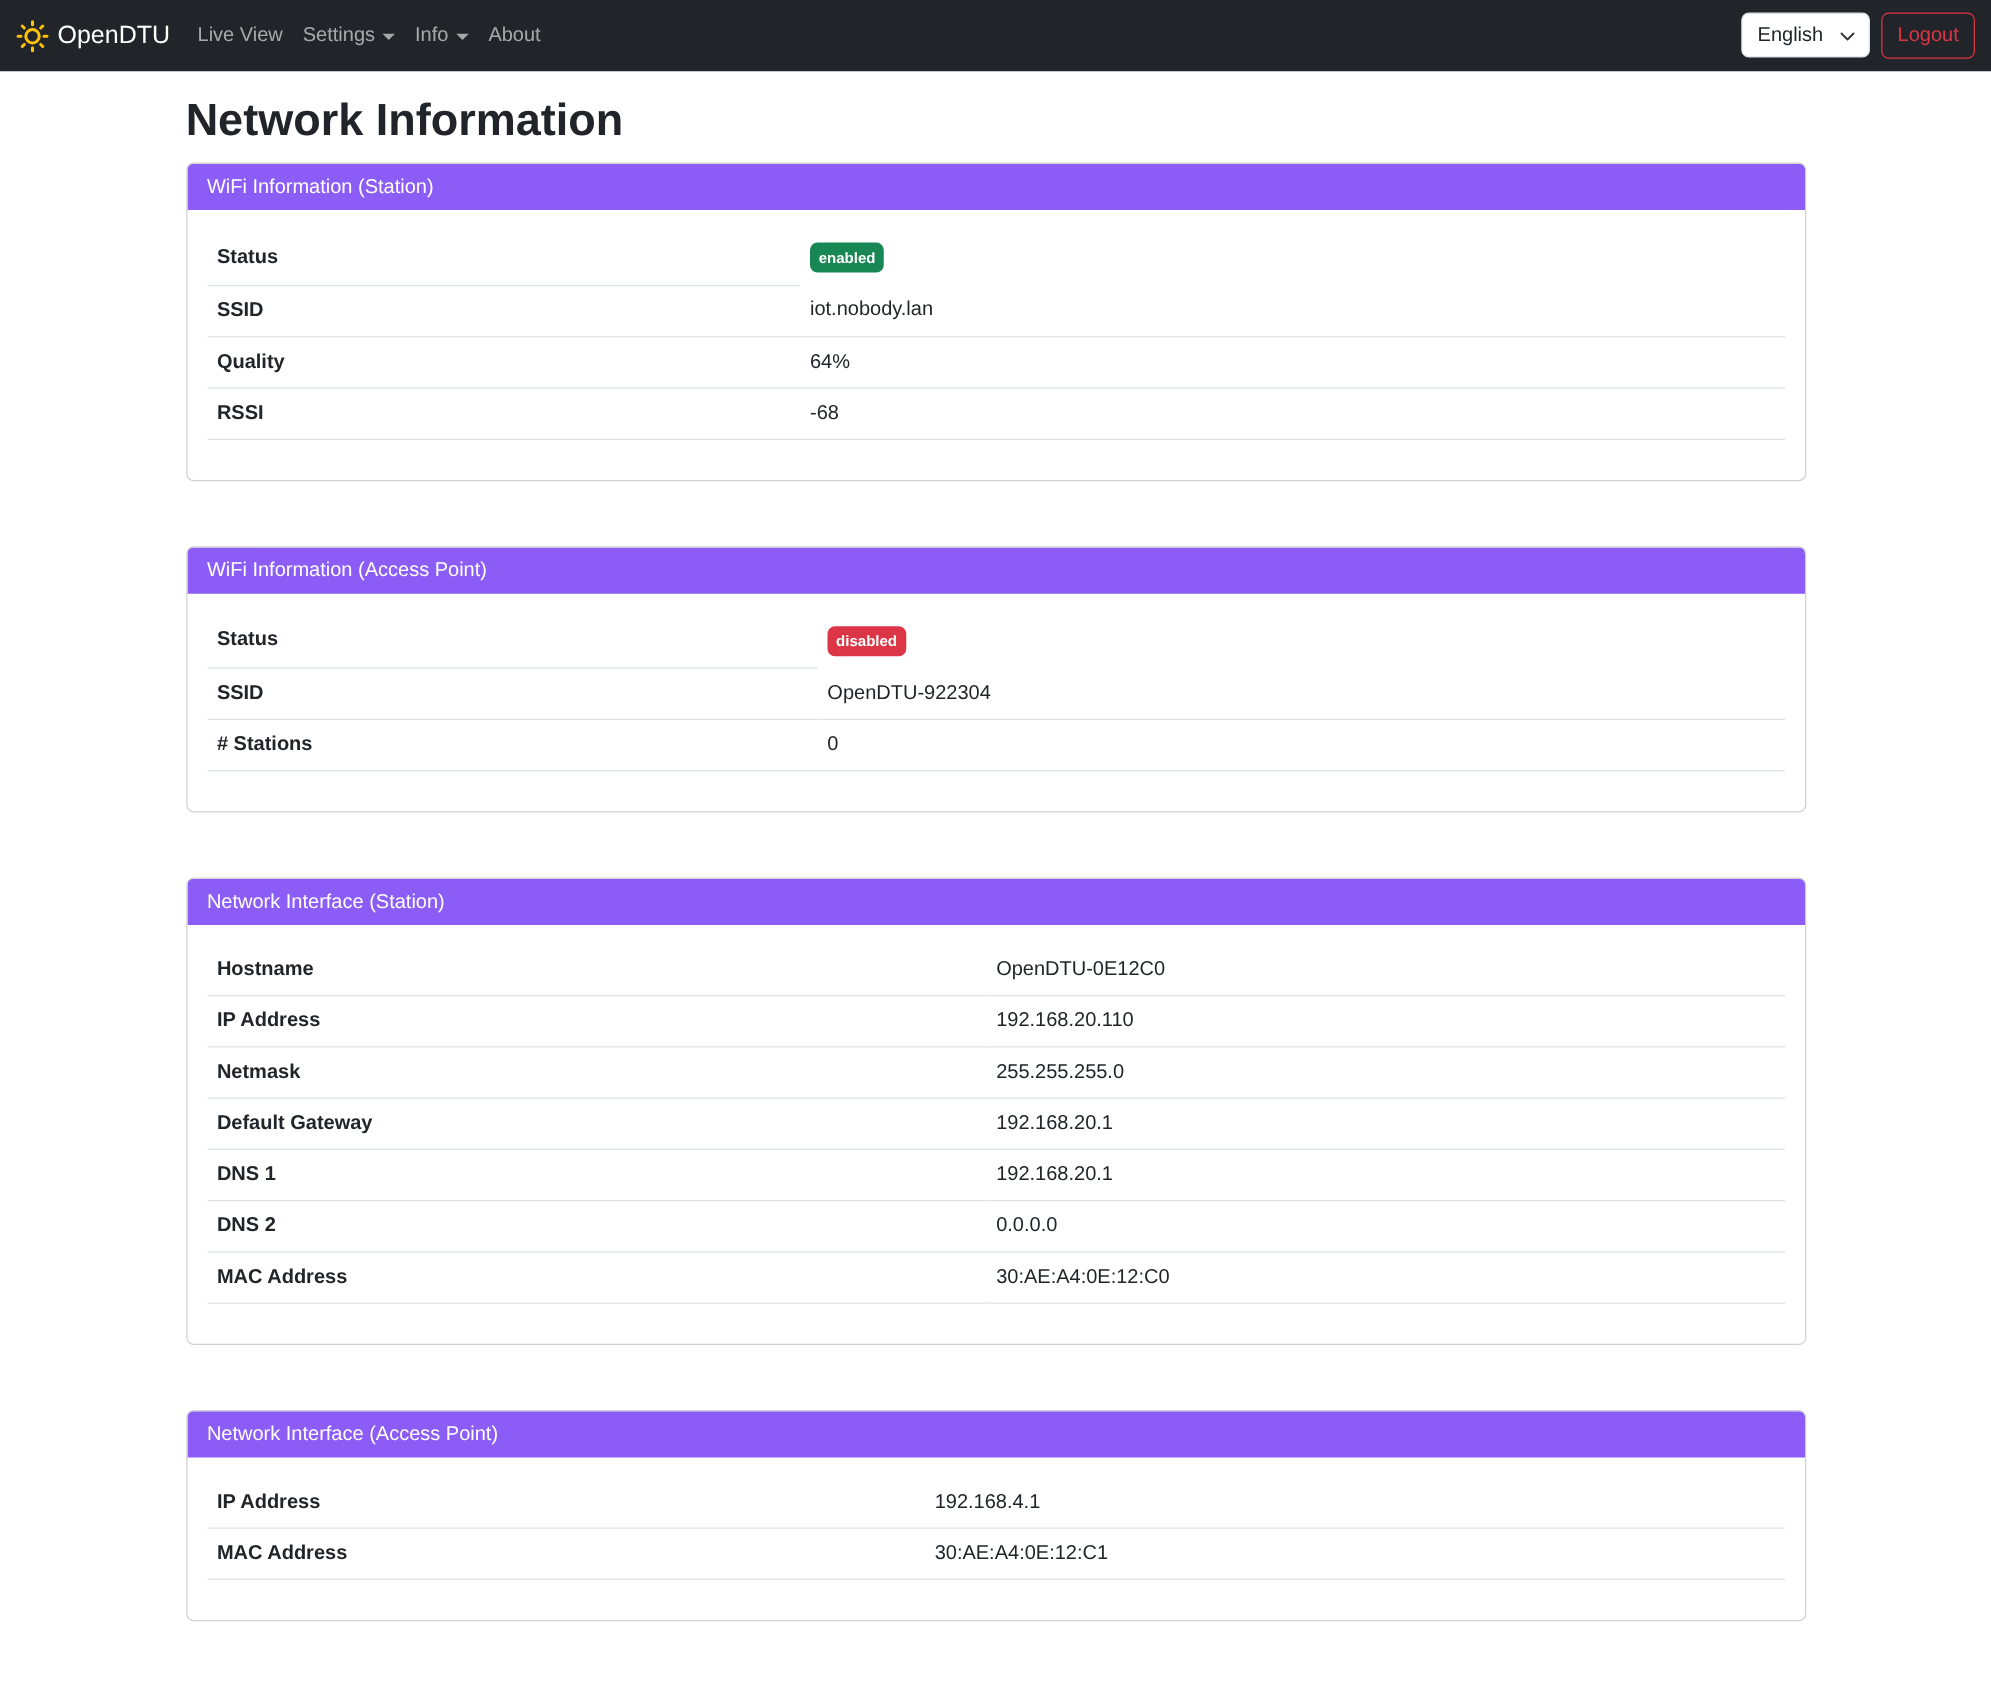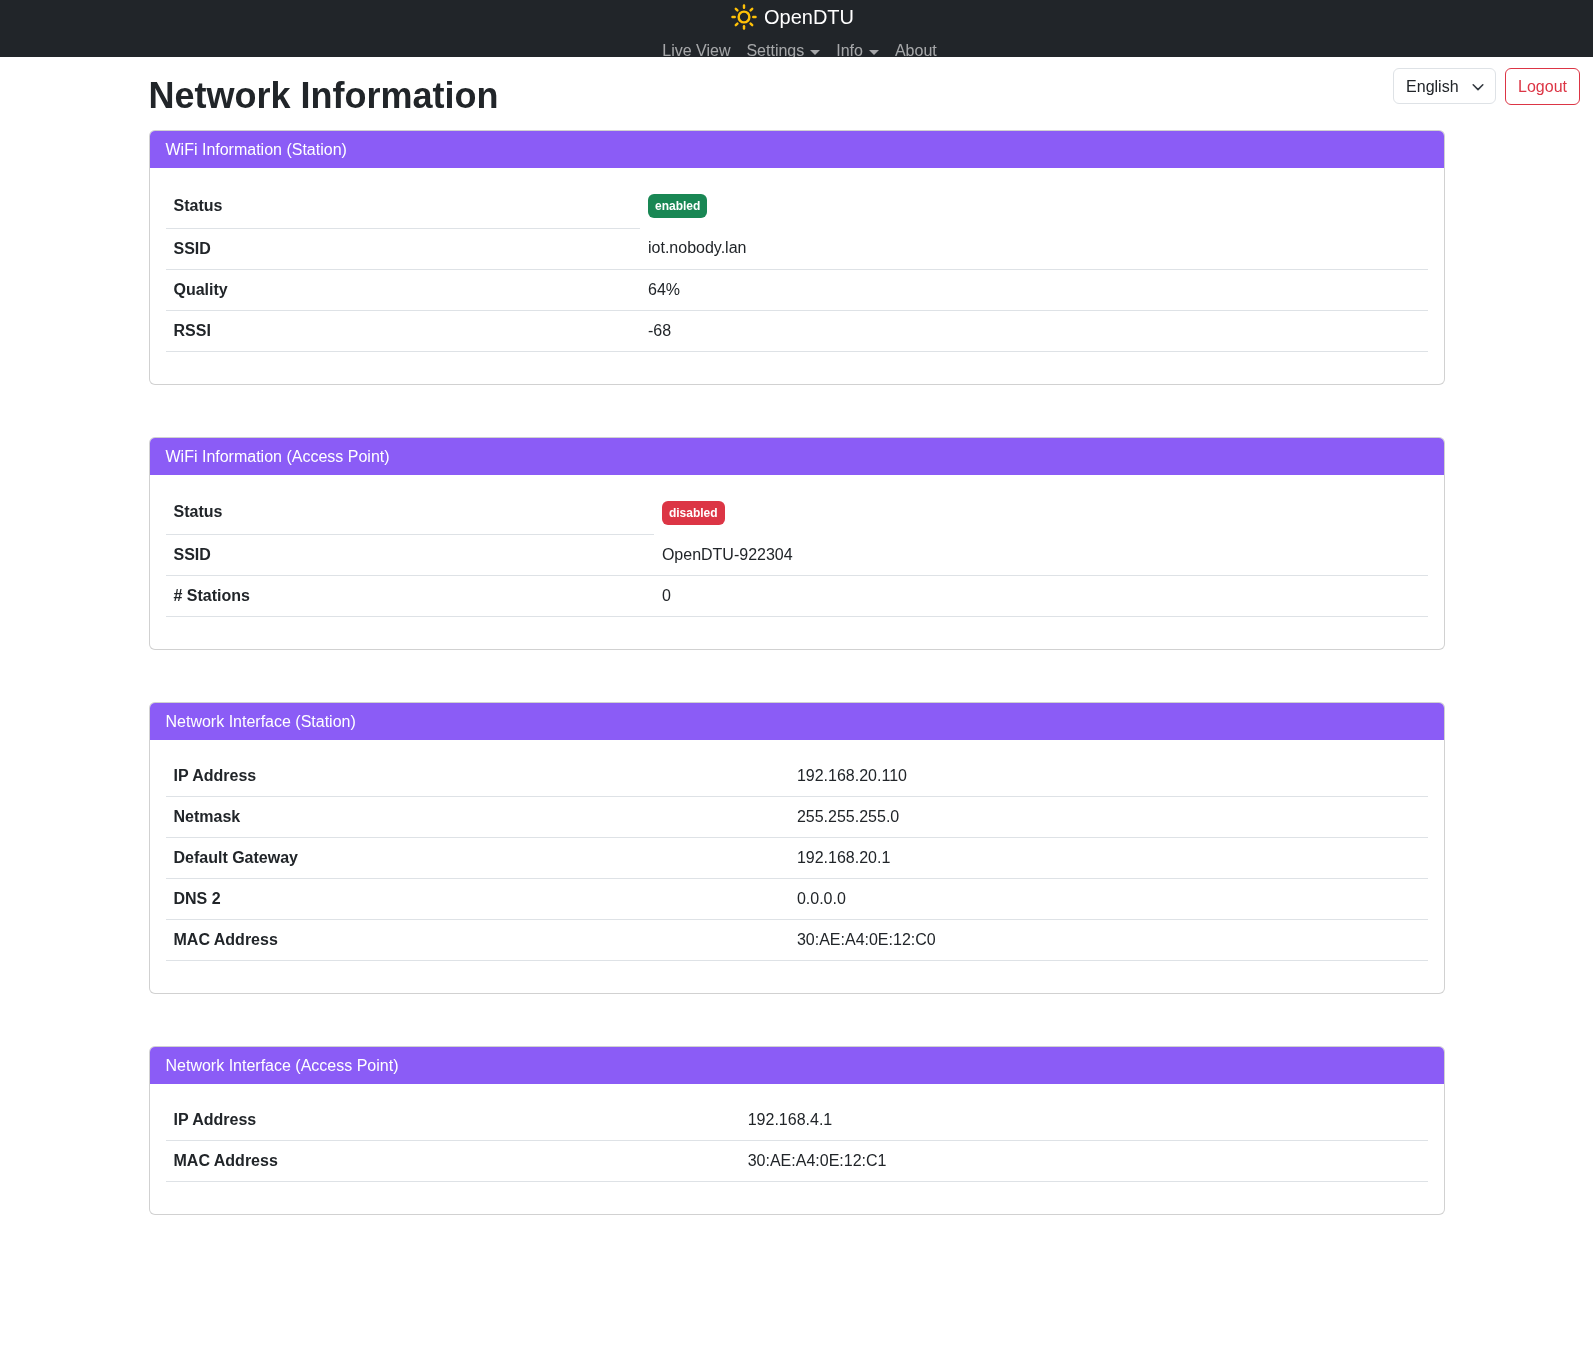--- a/index.html
+++ b/index.html
@@ -13,21 +13,20 @@
     width: 1593px;
   }
 
   
   .navbar {
     background: #212529;
     height: 57px;
     display: flex;
     align-items: center;
     padding: 0 13px;
-    flex-direction: column;
   }
   .brand {
     display: flex;
     align-items: center;
     gap: 7px;
     color: #fff;
     font-size: 20px;
     font-weight: 500;
     text-decoration: none;
     padding: 4px 8px 4px 0;
@@ -275,29 +274,37 @@
   </section>
 
   <section class="card" data-card-index="2">
     <div class="card-header">
       <span>Network Interface (Station)</span>
     </div>
     <div class="card-body">
       <table class="info-table">
         <tbody>
               <tr>
+                <th>Hostname</th>
+                <td>OpenDTU-0E12C0</td>
+              </tr>
+              <tr>
                 <th>IP Address</th>
                 <td>192.168.20.110</td>
               </tr>
               <tr>
                 <th>Netmask</th>
                 <td>255.255.255.0</td>
               </tr>
               <tr>
                 <th>Default Gateway</th>
+                <td>192.168.20.1</td>
+              </tr>
+              <tr>
+                <th>DNS 1</th>
                 <td>192.168.20.1</td>
               </tr>
               <tr>
                 <th>DNS 2</th>
                 <td>0.0.0.0</td>
               </tr>
               <tr>
                 <th>MAC Address</th>
                 <td>30:AE:A4:0E:12:C0</td>
               </tr>

